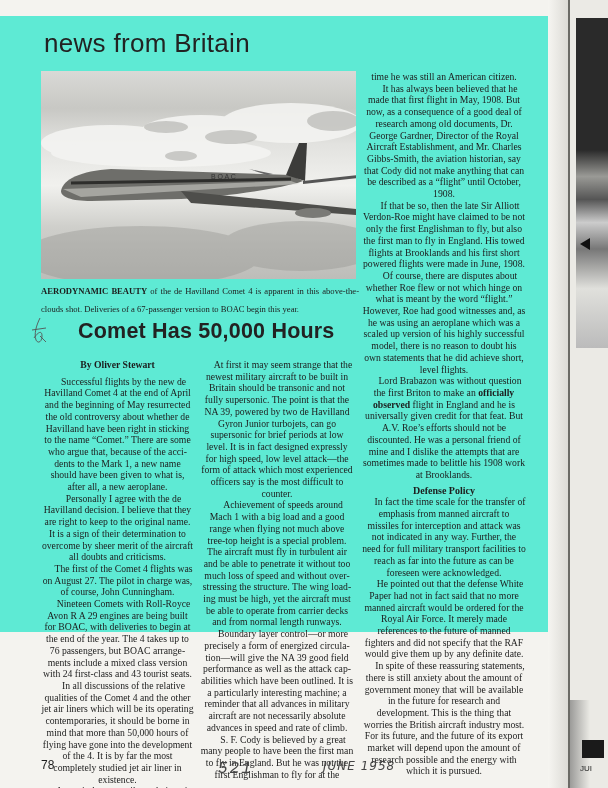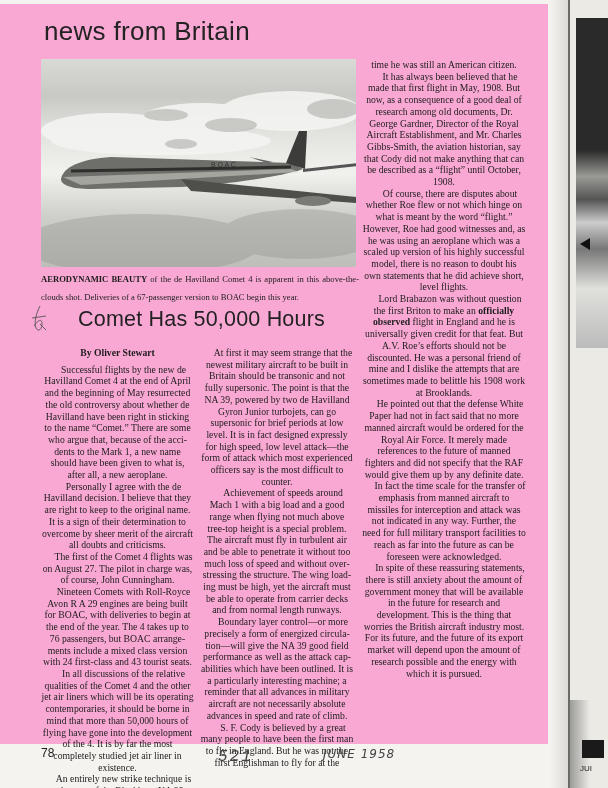--- a/index.html
+++ b/index.html
@@ -2,42 +2,42 @@
 <html><head>
 <meta charset="utf-8">
 <style>
   html, body { margin: 0; padding: 0; }
   body {
     width: 608px; height: 788px; overflow: hidden; position: relative;
     background: #f4f3ef;
     font-family: "Liberation Serif", "DejaVu Serif", serif;
     color: #1c1c1c;
   }
-  .page { position: absolute; left: 0; top: 4px; width: 548px; height: 740px; background: #f9a8d4; }
+  .page { position: absolute; left: 0; top: 16px; width: 548px; height: 616px; background: #5eead4; }
   .section-title {
     position: absolute; left: 44px; top: 12px;
     font-family: "Liberation Sans", "DejaVu Sans", sans-serif;
     font-size: 26px; font-weight: normal; color: #222; letter-spacing: 0.3px;
   }
   .photo {
     position: absolute; left: 41px; top: 55px; width: 315px; height: 208px;
     overflow: hidden;
     background: linear-gradient(180deg, #d9d9d6 0%, #c8c8c4 18%, #e2e2df 35%, #f1f1ee 55%, #cfcfcb 75%, #bdbdb9 100%);
   }
   .photo svg { position: absolute; left: 0; top: 0; }
   .caption {
     position: absolute; left: 41px; top: 266px; width: 318px;
     font-size: 8.6px; line-height: 18px; text-align: justify;
   }
   .caption b { font-weight: bold; }
   .sig { position: absolute; left: 30px; top: 300px; }
   .headline {
     position: absolute; left: 78px; top: 303px;
     font-family: "Liberation Sans", "DejaVu Sans", sans-serif;
-    font-weight: normal; font-size: 21.5px; color: #222; letter-spacing: 0.2px;
+    font-weight: bold; font-size: 21.5px; color: #222; letter-spacing: 0.2px;
   }
   .col {
     position: absolute; font-size: 9.7px; line-height: 11.7px;
     text-align: justify; hyphens: manual;
   }
   .col p { margin: 0; text-indent: 12px; text-align: center; }
   .col p.noindent { text-indent: 0; }
   .byline { text-align: center; font-weight: bold; font-size: 9.7px; margin-bottom: 5px !important; text-indent: 0 !important; }
   .subhead { text-align: center; font-weight: bold; font-size: 10px; margin: 4px 0 0 0 !important; text-indent: 0 !important; }
   .c1 { left: 41px; top: 343px; width: 153px; }
@@ -135,24 +135,26 @@
   <div class="col c2">
     <p>At first it may seem strange that the newest military aircraft to be built in Britain should be transonic and not fully supersonic. The point is that the NA 39, powered by two de Havil­land Gyron Junior turbojets, can go supersonic for brief periods at low level. It is in fact designed expressly for high speed, low level attack—the form of attack which most experienc­ed officers say is the most difficult to counter.</p>
     <p>Achievement of speeds around Mach 1 with a big load and a good range when flying not much above tree-top height is a special problem. The aircraft must fly in turbulent air and be able to penetrate it without too much loss of speed and without over­stressing the structure. The wing load­ing must be high, yet the aircraft must be able to operate from carrier decks and from normal length runways.</p>
     <p>Boundary layer control—or more precisely a form of energized circula­tion—will give the NA 39 good field performance as well as the attack cap­abilities which have been outlined. It is a particularly interesting machine; a reminder that all advances in mili­tary aircraft are not necessarily ab­solute advances in speed and rate of climb.</p>
     <p>S. F. Cody is believed by a great many people to have been the first man to fly in England. But he was not the first Englishman to fly for at the</p>
   </div>
 
   <div class="col c3">
     <p class="noindent">time he was still an American citizen.</p>
     <p>It has always been believed that he made that first flight in May, 1908. But now, as a consequence of a good deal of research among old documents, Dr. George Gardner, Director of the Royal Aircraft Establishment, and Mr. Charles Gibbs-Smith, the aviation his­torian, say that Cody did not make anything that can be described as a “flight” until October, 1908.</p>
+    <p>If that be so, then the late Sir Al­liott Verdon-Roe might have claimed to be not only the first Englishman to fly, but also the first man to fly in England. His towed flights at Brook­lands and his first short powered flights were made in June, 1908.</p>
     <p>Of course, there are disputes about whether Roe flew or not which hinge on what is meant by the word “flight.” However, Roe had good witnesses and, as he was using an aeroplane which was a scaled up version of his highly successful model, there is no reason to doubt his own statements that he did achieve short, level flights.</p>
     <p><span>Lord Brabazon was without ques­tion the first Briton to make an </span><b>offi­cially observed</b><span> flight in England and he is universally given credit for that feat. But A.V. Roe’s efforts should not be discounted. He was a personal friend of mine and I dislike the at­tempts that are sometimes made to belittle his 1908 work at Brooklands.</span></p>
+    <p class="subhead">Defense Policy</p>
+    <p>In fact the time scale for the trans­fer of emphasis from manned aircraft to missiles for interception and attack was not indicated in any way. Further, the need for full military transport facilities to reach as far into the future as can be foreseen were acknowledged.</p>
     <p>He pointed out that the defense White Paper had not in fact said that no more manned aircraft would be ordered for the Royal Air Force. It merely made references to the future of manned fighters and did not speci­fy that the RAF would give them up by any definite date.</p>
-    <p>In fact the time scale for the trans­fer of emphasis from manned aircraft to missiles for interception and attack was not indicated in any way. Further, the need for full military transport facilities to reach as far into the future as can be foreseen were acknowledged.</p>
     <p>In spite of these reassuring state­ments, there is still anxiety about the amount of government money that will be available in the future for research and development. This is the thing that worries the British aircraft industry most. For its future, and the future of its export market will depend upon the amount of research possible and the energy with which it is pursued.</p>
   </div>
 
   <div class="page-num">78</div>
   <div class="hw-num">521</div>
   <div class="hw-date">JUNE 1958</div>
   <div class="pub">CANADIAN AVIATION</div>
 </div>
 
 <div class="spine-shadow"></div>

